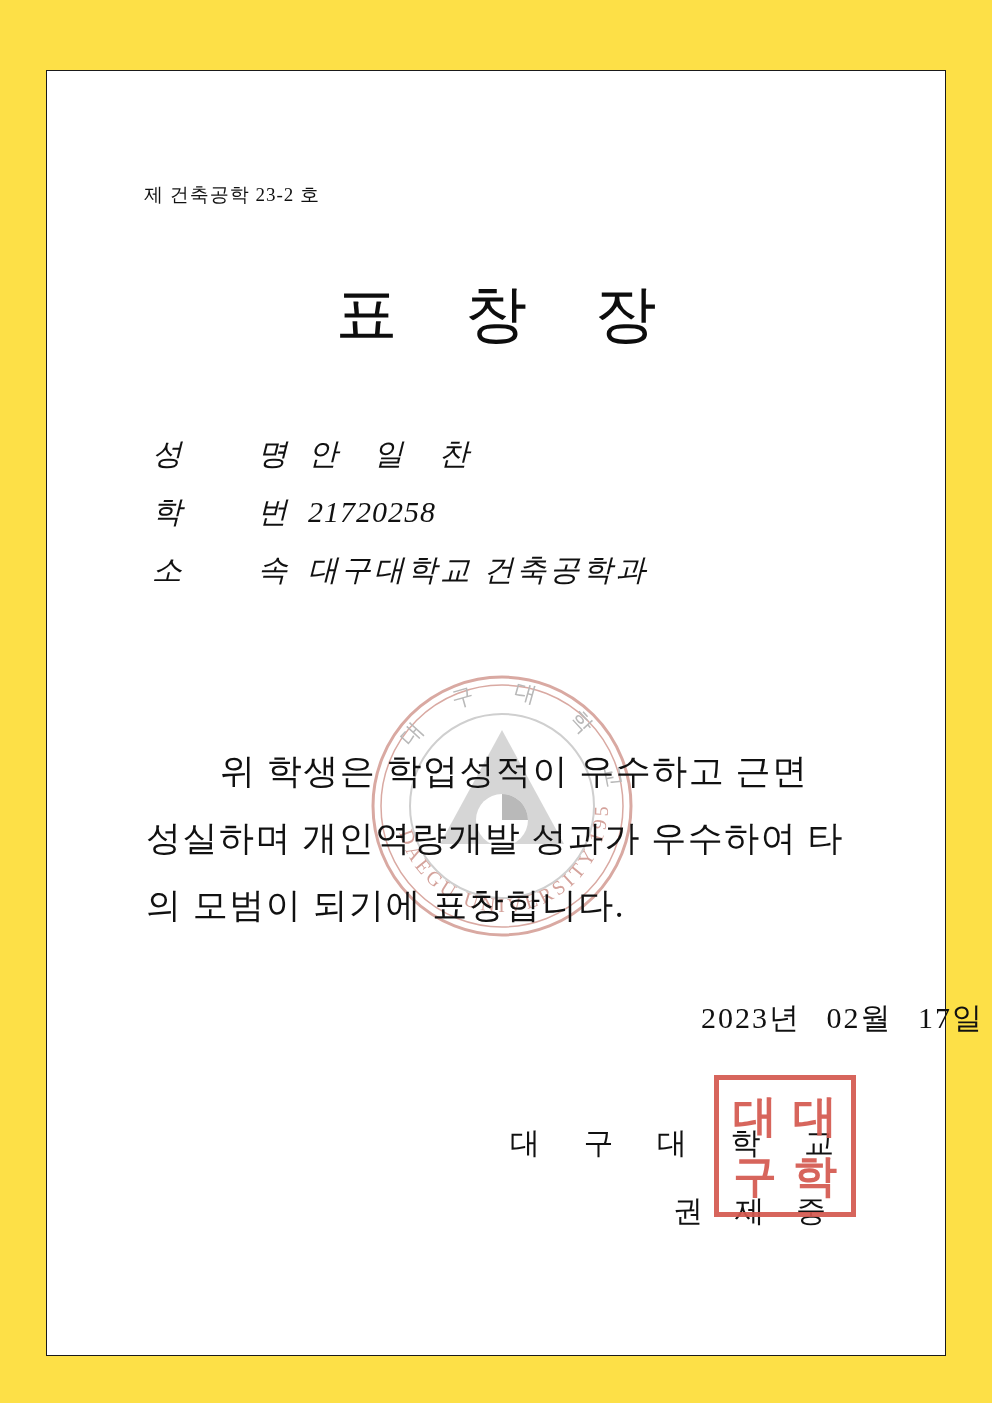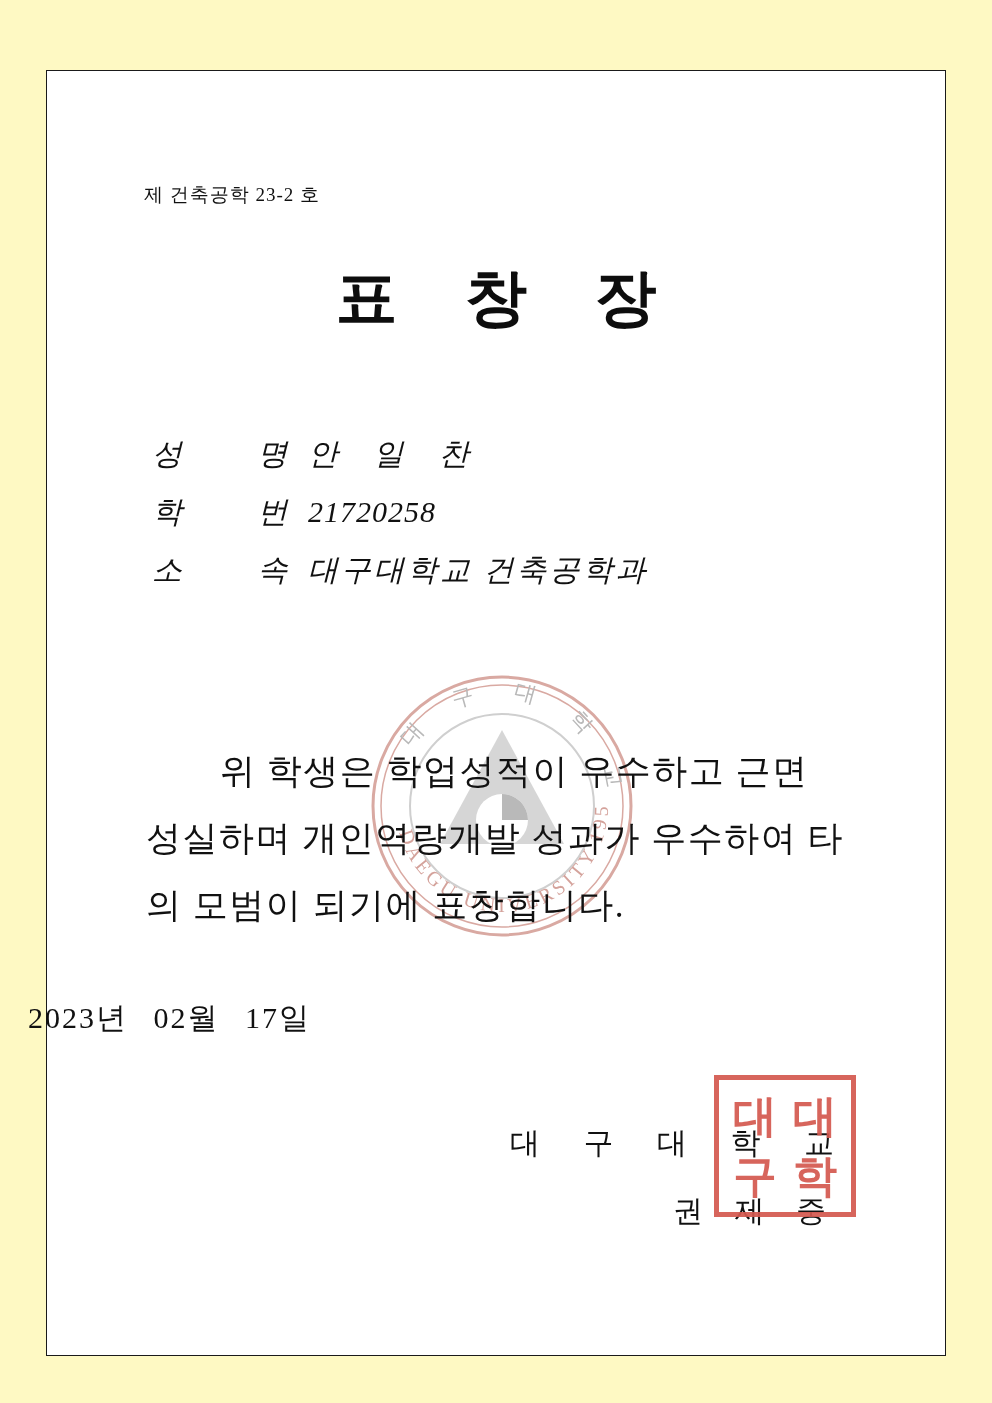--- a/index.html
+++ b/index.html
@@ -15,21 +15,21 @@
     position: relative;
     overflow: hidden;
   }
 
   .page {
     position: absolute;
     left: 0;
     top: 0;
     width: 992px;
     height: 1403px;
-    background: #fef9c3;
+    background: #fde047;
   }
 
   
   .cert-border {
     position: absolute;
     left: 46px;
     top: 70px;
     width: 900px;
     height: 1286px;
     border: 1px solid #1a1a1a;
@@ -45,25 +45,25 @@
     font-size: 19px;
     letter-spacing: 1px;
     color: #111;
     white-space: nowrap;
   }
 
   
   .cert-title {
     position: absolute;
     left: 0;
-    top: 256px;
+    top: 272px;
     width: 992px;
     text-align: center;
     font-size: 62px;
-    font-weight: bold;
+    font-weight: normal;
     letter-spacing: 26px;
     text-indent: 26px;
     color: #0d0d0d;
     font-family: "Liberation Serif", "DejaVu Serif", serif;
   }
 
   
   .fields {
     position: absolute;
     left: 148px;
@@ -117,21 +117,21 @@
     display: block;
     white-space: nowrap;
   }
 
   
   .date-line {
     position: absolute;
     left: 0;
     top: 998px;
     width: 992px;
-    text-align: left;
+    text-align: right;
     font-size: 30px;
     letter-spacing: 2px;
     padding-left: 20px;
     box-sizing: border-box;
   }
   .date-line span { margin: 0 8px; }
 
   
   .sig-block {
     position: absolute;

